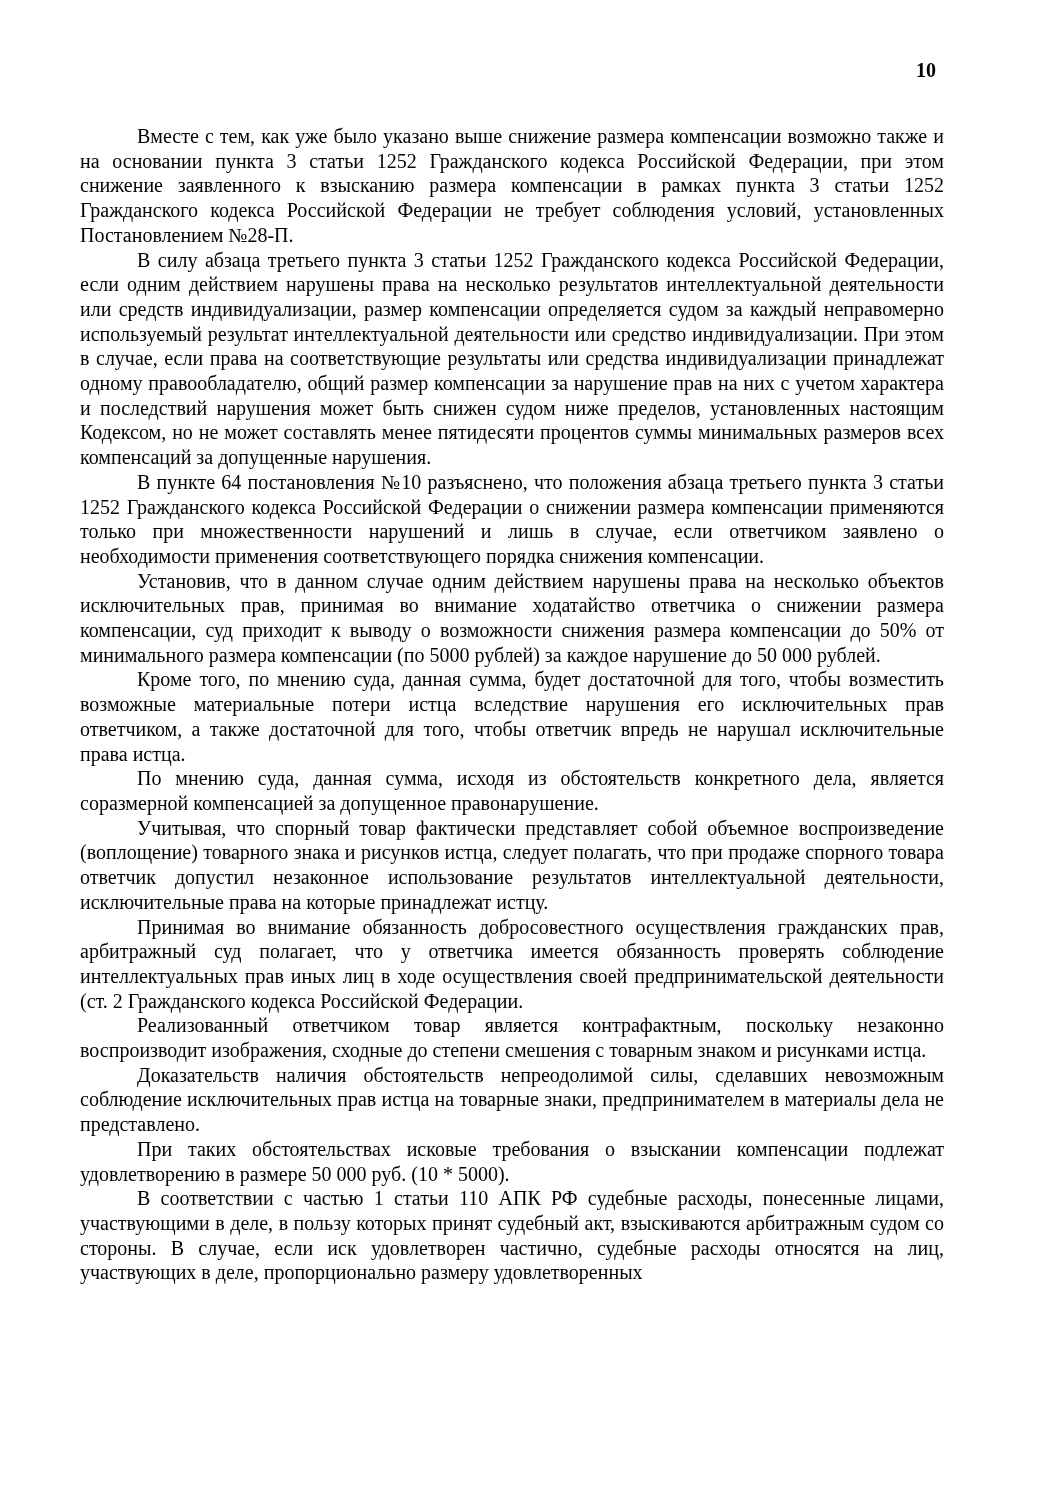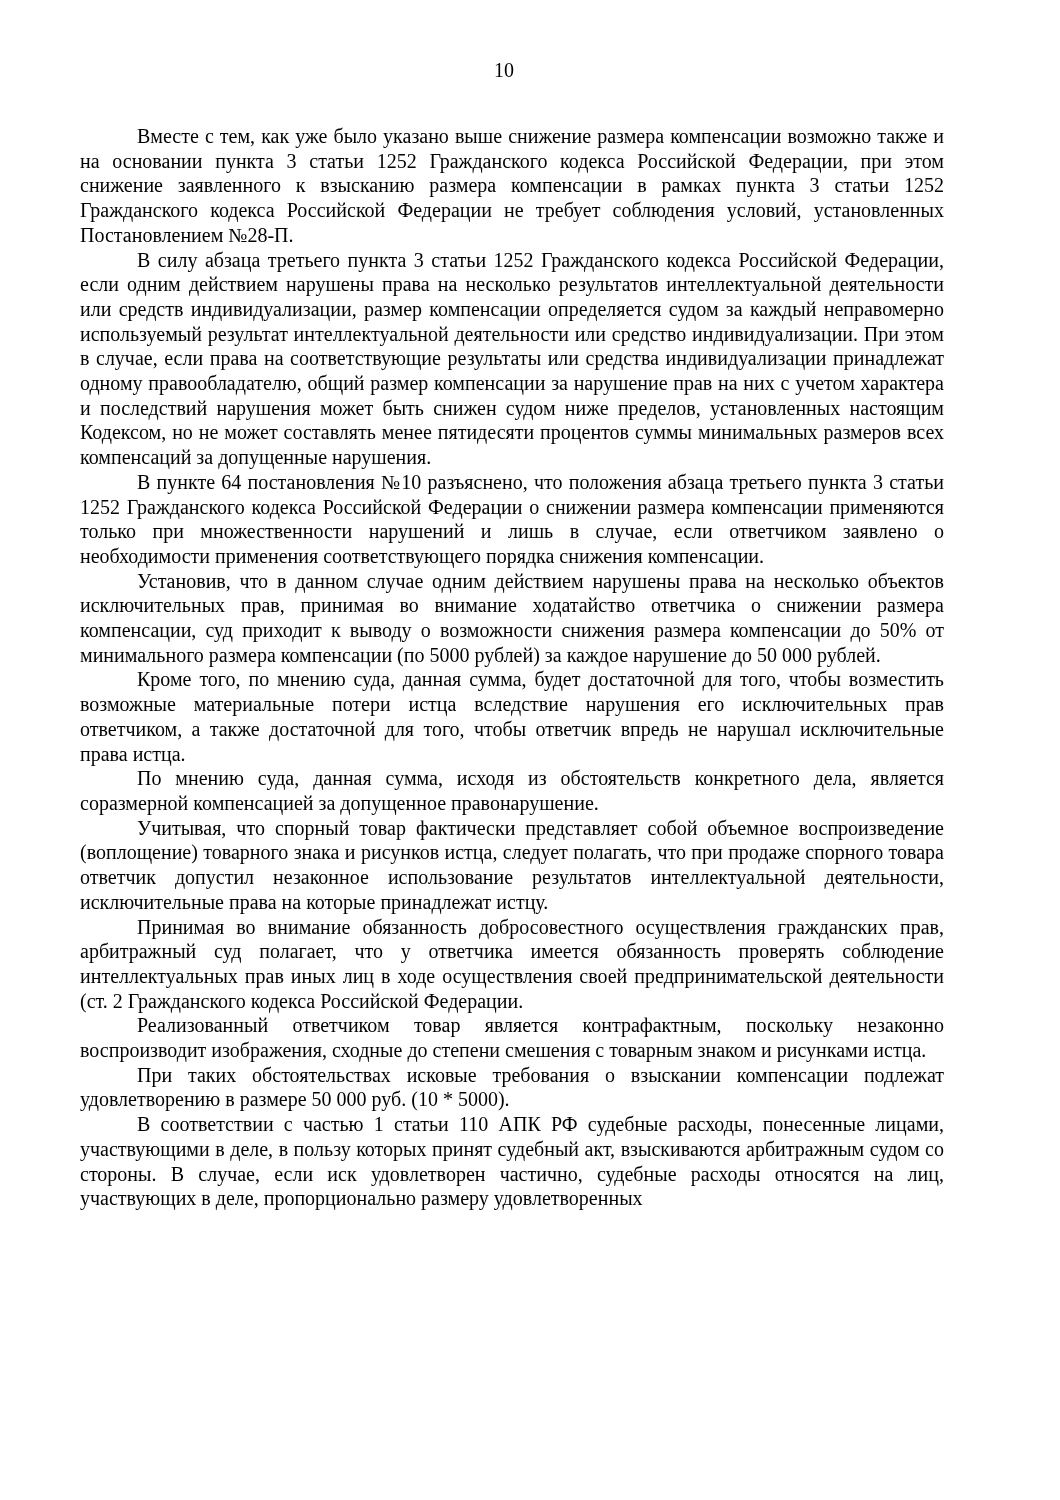--- a/index.html
+++ b/index.html
@@ -14,23 +14,24 @@
     background: #ffffff;
     font-family: "Liberation Serif", "DejaVu Serif", serif;
     color: #000000;
     overflow: hidden;
   }
   .page-number {
     position: absolute;
     top: 58px;
     left: 72px;
     width: 864px;
-    text-align: center;
+    text-align: right;
     font-size: 20px;
     line-height: 24px;
+    font-weight: bold;
   }
   .content {
     position: absolute;
     top: 124px;
     left: 72px;
     width: 864px;
     font-size: 20px;
     line-height: 24.7px;
     text-align: justify;
     margin-left: 8px;
@@ -49,16 +50,17 @@
   <div class="content">
     <p>Вместе с тем, как уже было указано выше снижение размера компенсации возможно также и на основании пункта 3 статьи 1252 Гражданского кодекса Российской Федерации, при этом снижение заявленного к взысканию размера компенсации в рамках пункта 3 статьи 1252 Гражданского кодекса Российской Федерации не требует соблюдения условий, установленных Постановлением №28-П.</p>
     <p>В силу абзаца третьего пункта 3 статьи 1252 Гражданского кодекса Российской Федерации, если одним действием нарушены права на несколько результатов интеллектуальной деятельности или средств индивидуализации, размер компенсации определяется судом за каждый неправомерно используемый результат интеллектуальной деятельности или средство индивидуализации. При этом в случае, если права на соответствующие результаты или средства индивидуализации принадлежат одному правообладателю, общий размер компенсации за нарушение прав на них с учетом характера и последствий нарушения может быть снижен судом ниже пределов, установленных настоящим Кодексом, но не может составлять менее пятидесяти процентов суммы минимальных размеров всех компенсаций за допущенные нарушения.</p>
     <p>В пункте 64 постановления №10 разъяснено, что положения абзаца третьего пункта 3 статьи 1252 Гражданского кодекса Российской Федерации о снижении размера компенсации применяются только при множественности нарушений и лишь в случае, если ответчиком заявлено о необходимости применения соответствующего порядка снижения компенсации.</p>
     <p>Установив, что в данном случае одним действием нарушены права на несколько объектов исключительных прав, принимая во внимание ходатайство ответчика о снижении размера компенсации, суд приходит к выводу о возможности снижения размера компенсации до 50% от минимального размера компенсации (по 5000 рублей) за каждое нарушение до 50 000 рублей.</p>
     <p>Кроме того, по мнению суда, данная сумма, будет достаточной для того, чтобы возместить возможные материальные потери истца вследствие нарушения его исключительных прав ответчиком, а также достаточной для того, чтобы ответчик впредь не нарушал исключительные права истца.</p>
     <p>По мнению суда, данная сумма, исходя из обстоятельств конкретного дела, является соразмерной компенсацией за допущенное правонарушение.</p>
     <p>Учитывая, что спорный товар фактически представляет собой объемное воспроизведение (воплощение) товарного знака и рисунков истца, следует полагать, что при продаже спорного товара ответчик допустил незаконное использование результатов интеллектуальной деятельности, исключительные права на которые принадлежат истцу.</p>
     <p>Принимая во внимание обязанность добросовестного осуществления гражданских прав, арбитражный суд полагает, что у ответчика имеется обязанность проверять соблюдение интеллектуальных прав иных лиц в ходе осуществления своей предпринимательской деятельности (ст. 2 Гражданского кодекса Российской Федерации.</p>
     <p>Реализованный ответчиком товар является контрафактным, поскольку незаконно воспроизводит изображения, сходные до степени смешения с товарным знаком и рисунками истца.</p>
+    <p>Доказательств наличия обстоятельств непреодолимой силы, сделавших невозможным соблюдение исключительных прав истца на товарные знаки, предпринимателем в материалы дела не представлено.</p>
     <p>При таких обстоятельствах исковые требования о взыскании компенсации подлежат удовлетворению в размере 50 000 руб. (10 * 5000).</p>
     <p>В соответствии с частью 1 статьи 110 АПК РФ судебные расходы, понесенные лицами, участвующими в деле, в пользу которых принят судебный акт, взыскиваются арбитражным судом со стороны. В случае, если иск удовлетворен частично, судебные расходы относятся на лиц, участвующих в деле, пропорционально размеру удовлетворенных</p>
   </div>
 </div>
 
 </body></html>

